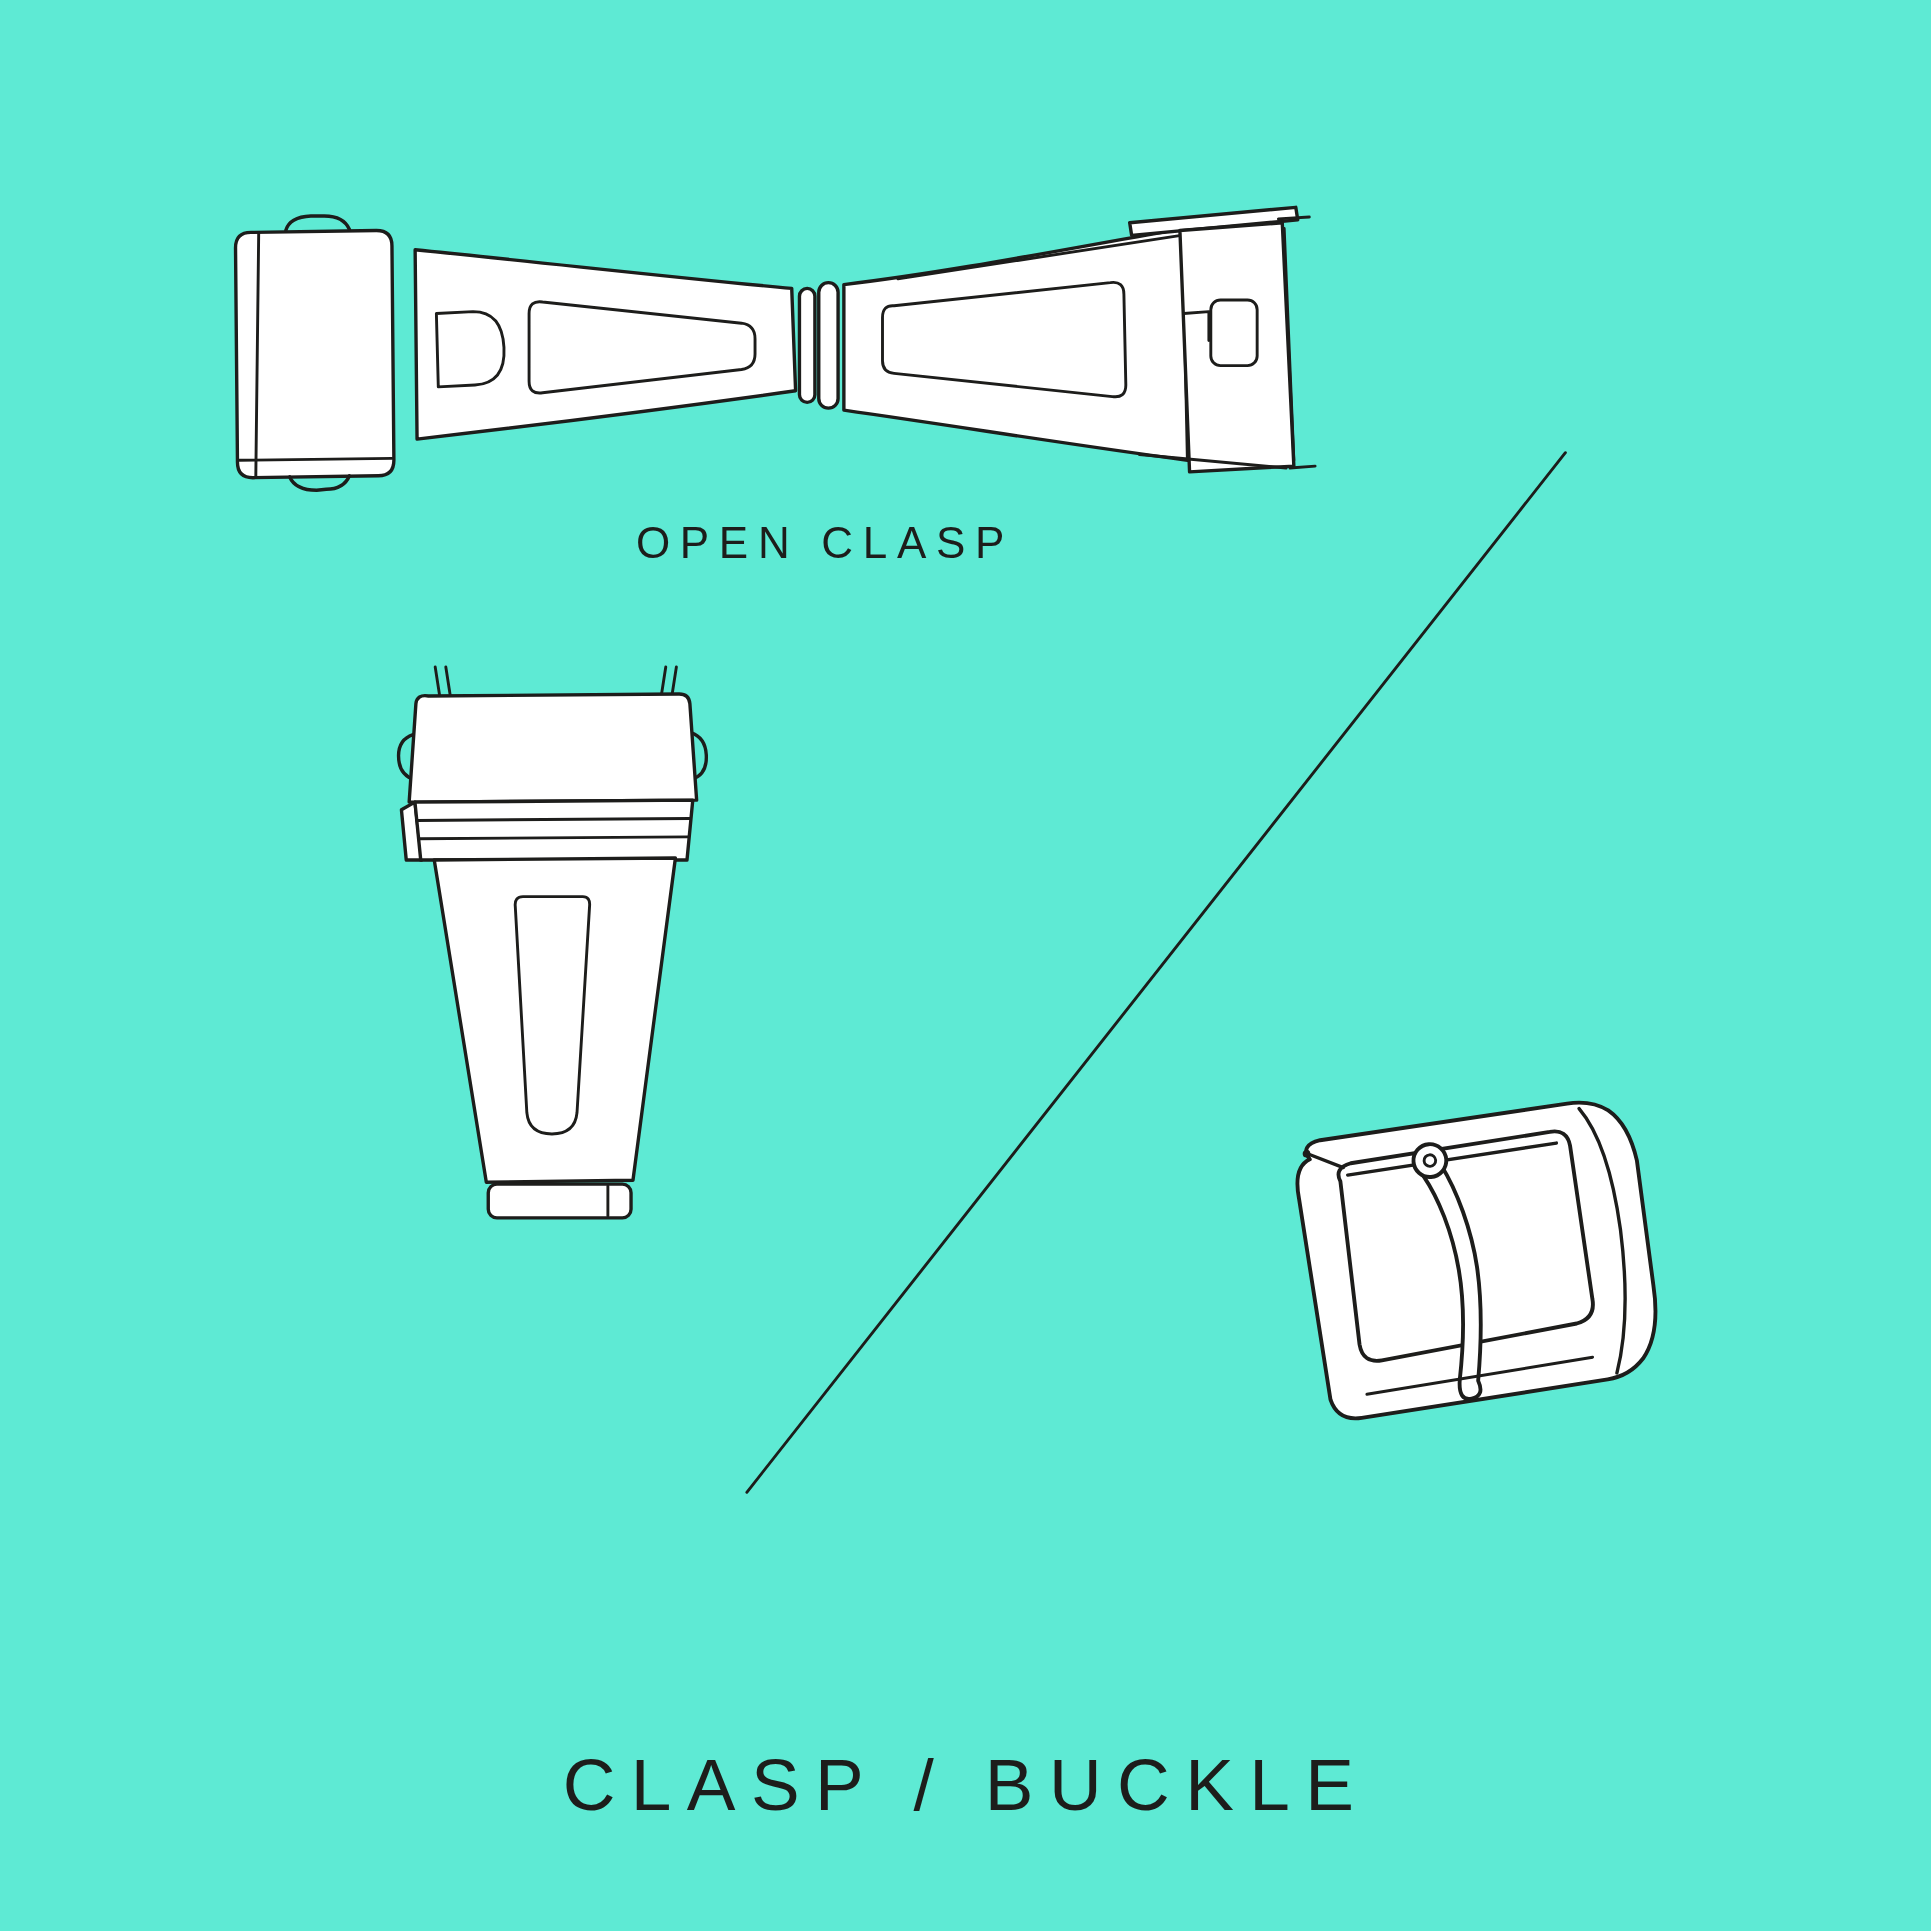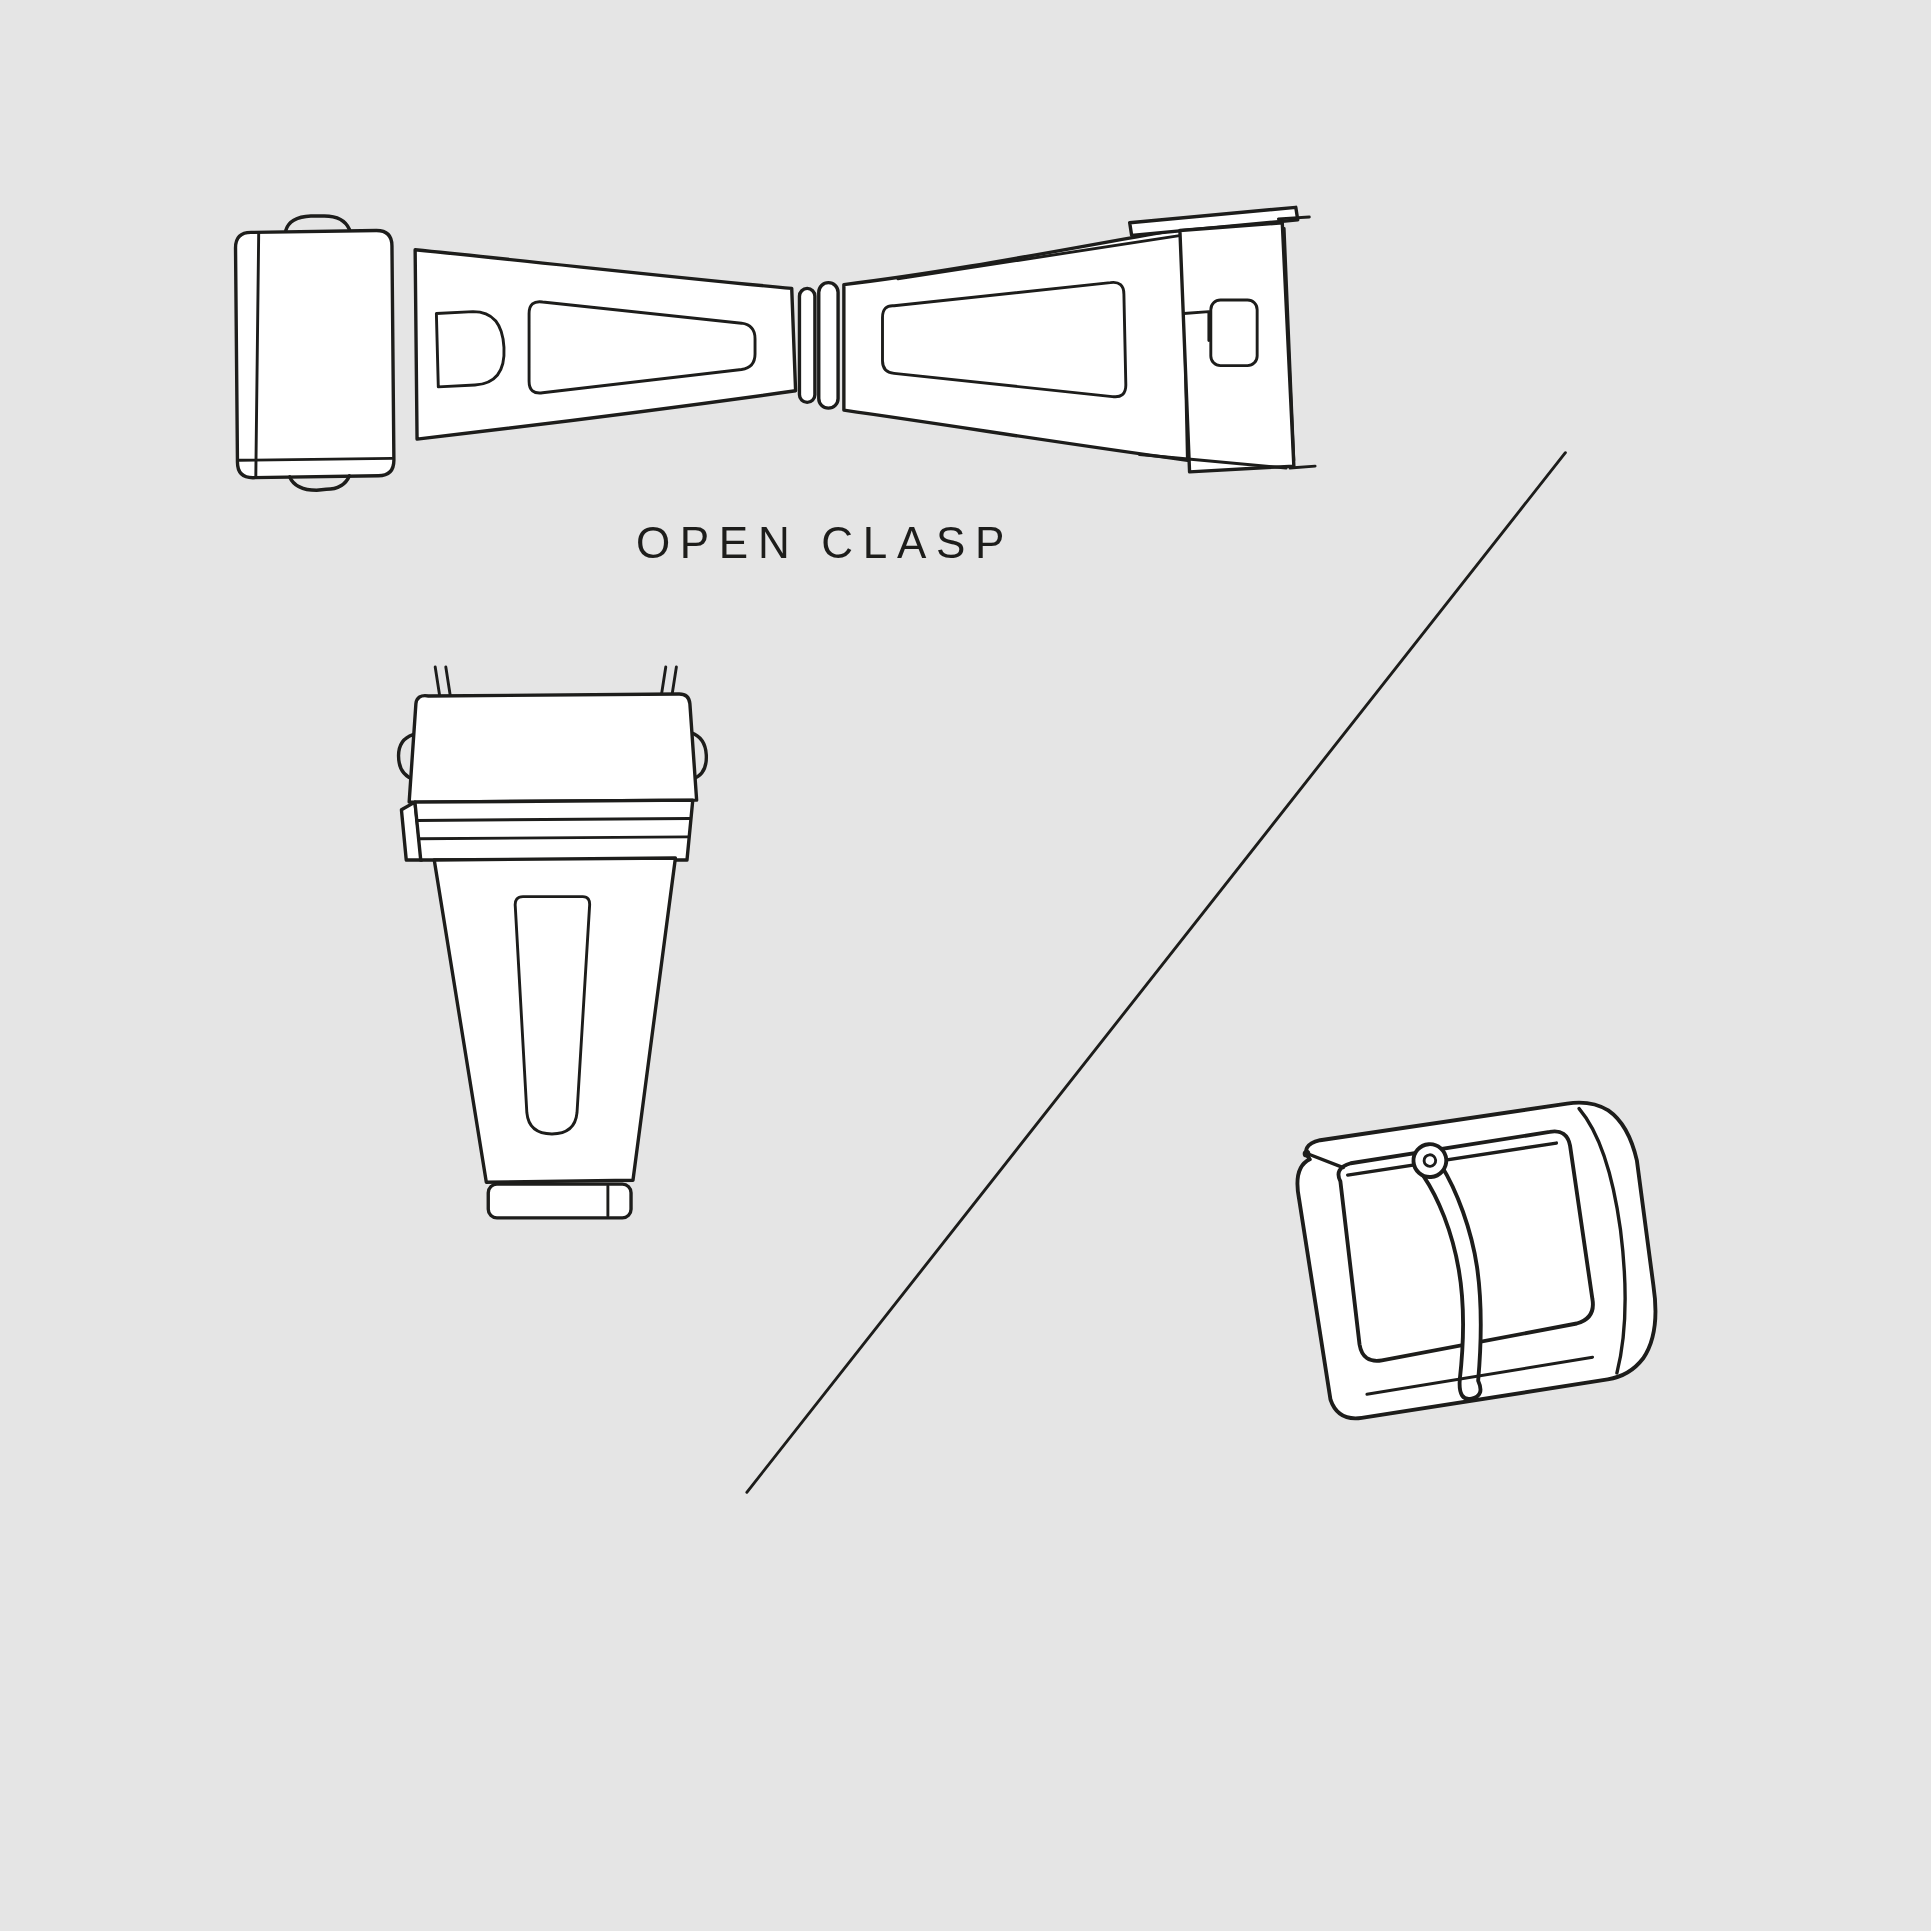--- a/index.html
+++ b/index.html
@@ -4,21 +4,21 @@
 <style>
   html, body {
     margin: 0;
     padding: 0;
     background: #ffffff;
   }
   #page {
     position: relative;
     width: 1931px;
     height: 1931px;
-    background: #e5e5e5;
+    background: #5eead4;
     overflow: hidden;
     font-family: "Liberation Sans", sans-serif;
     color: #1d1d1b;
   }
   .fig {
     position: absolute;
   }
   .fig svg {
     display: block;
     width: 100%;
@@ -150,15 +150,16 @@
         <path d="M186,80 C200,104 212,140 216,180 C220,220 216,256 209,294 Q206,316 220,314 Q234,312 228,296 C234,258 238,218 235,178 C232,140 220,98 205,70 Q195,60 186,80 Z"></path>
 
         <circle cx="194" cy="65" r="17"></circle>
         <circle cx="194" cy="65" r="6" fill="none" stroke-width="3"></circle>
 
         <path d="M112,302 L348,280" fill="none" stroke-width="3"></path>
       </g>
     </svg>
   </div>
 
+  <div id="title">CLASP / BUCKLE</div>
 
 </div>
 
 
 </body></html>

